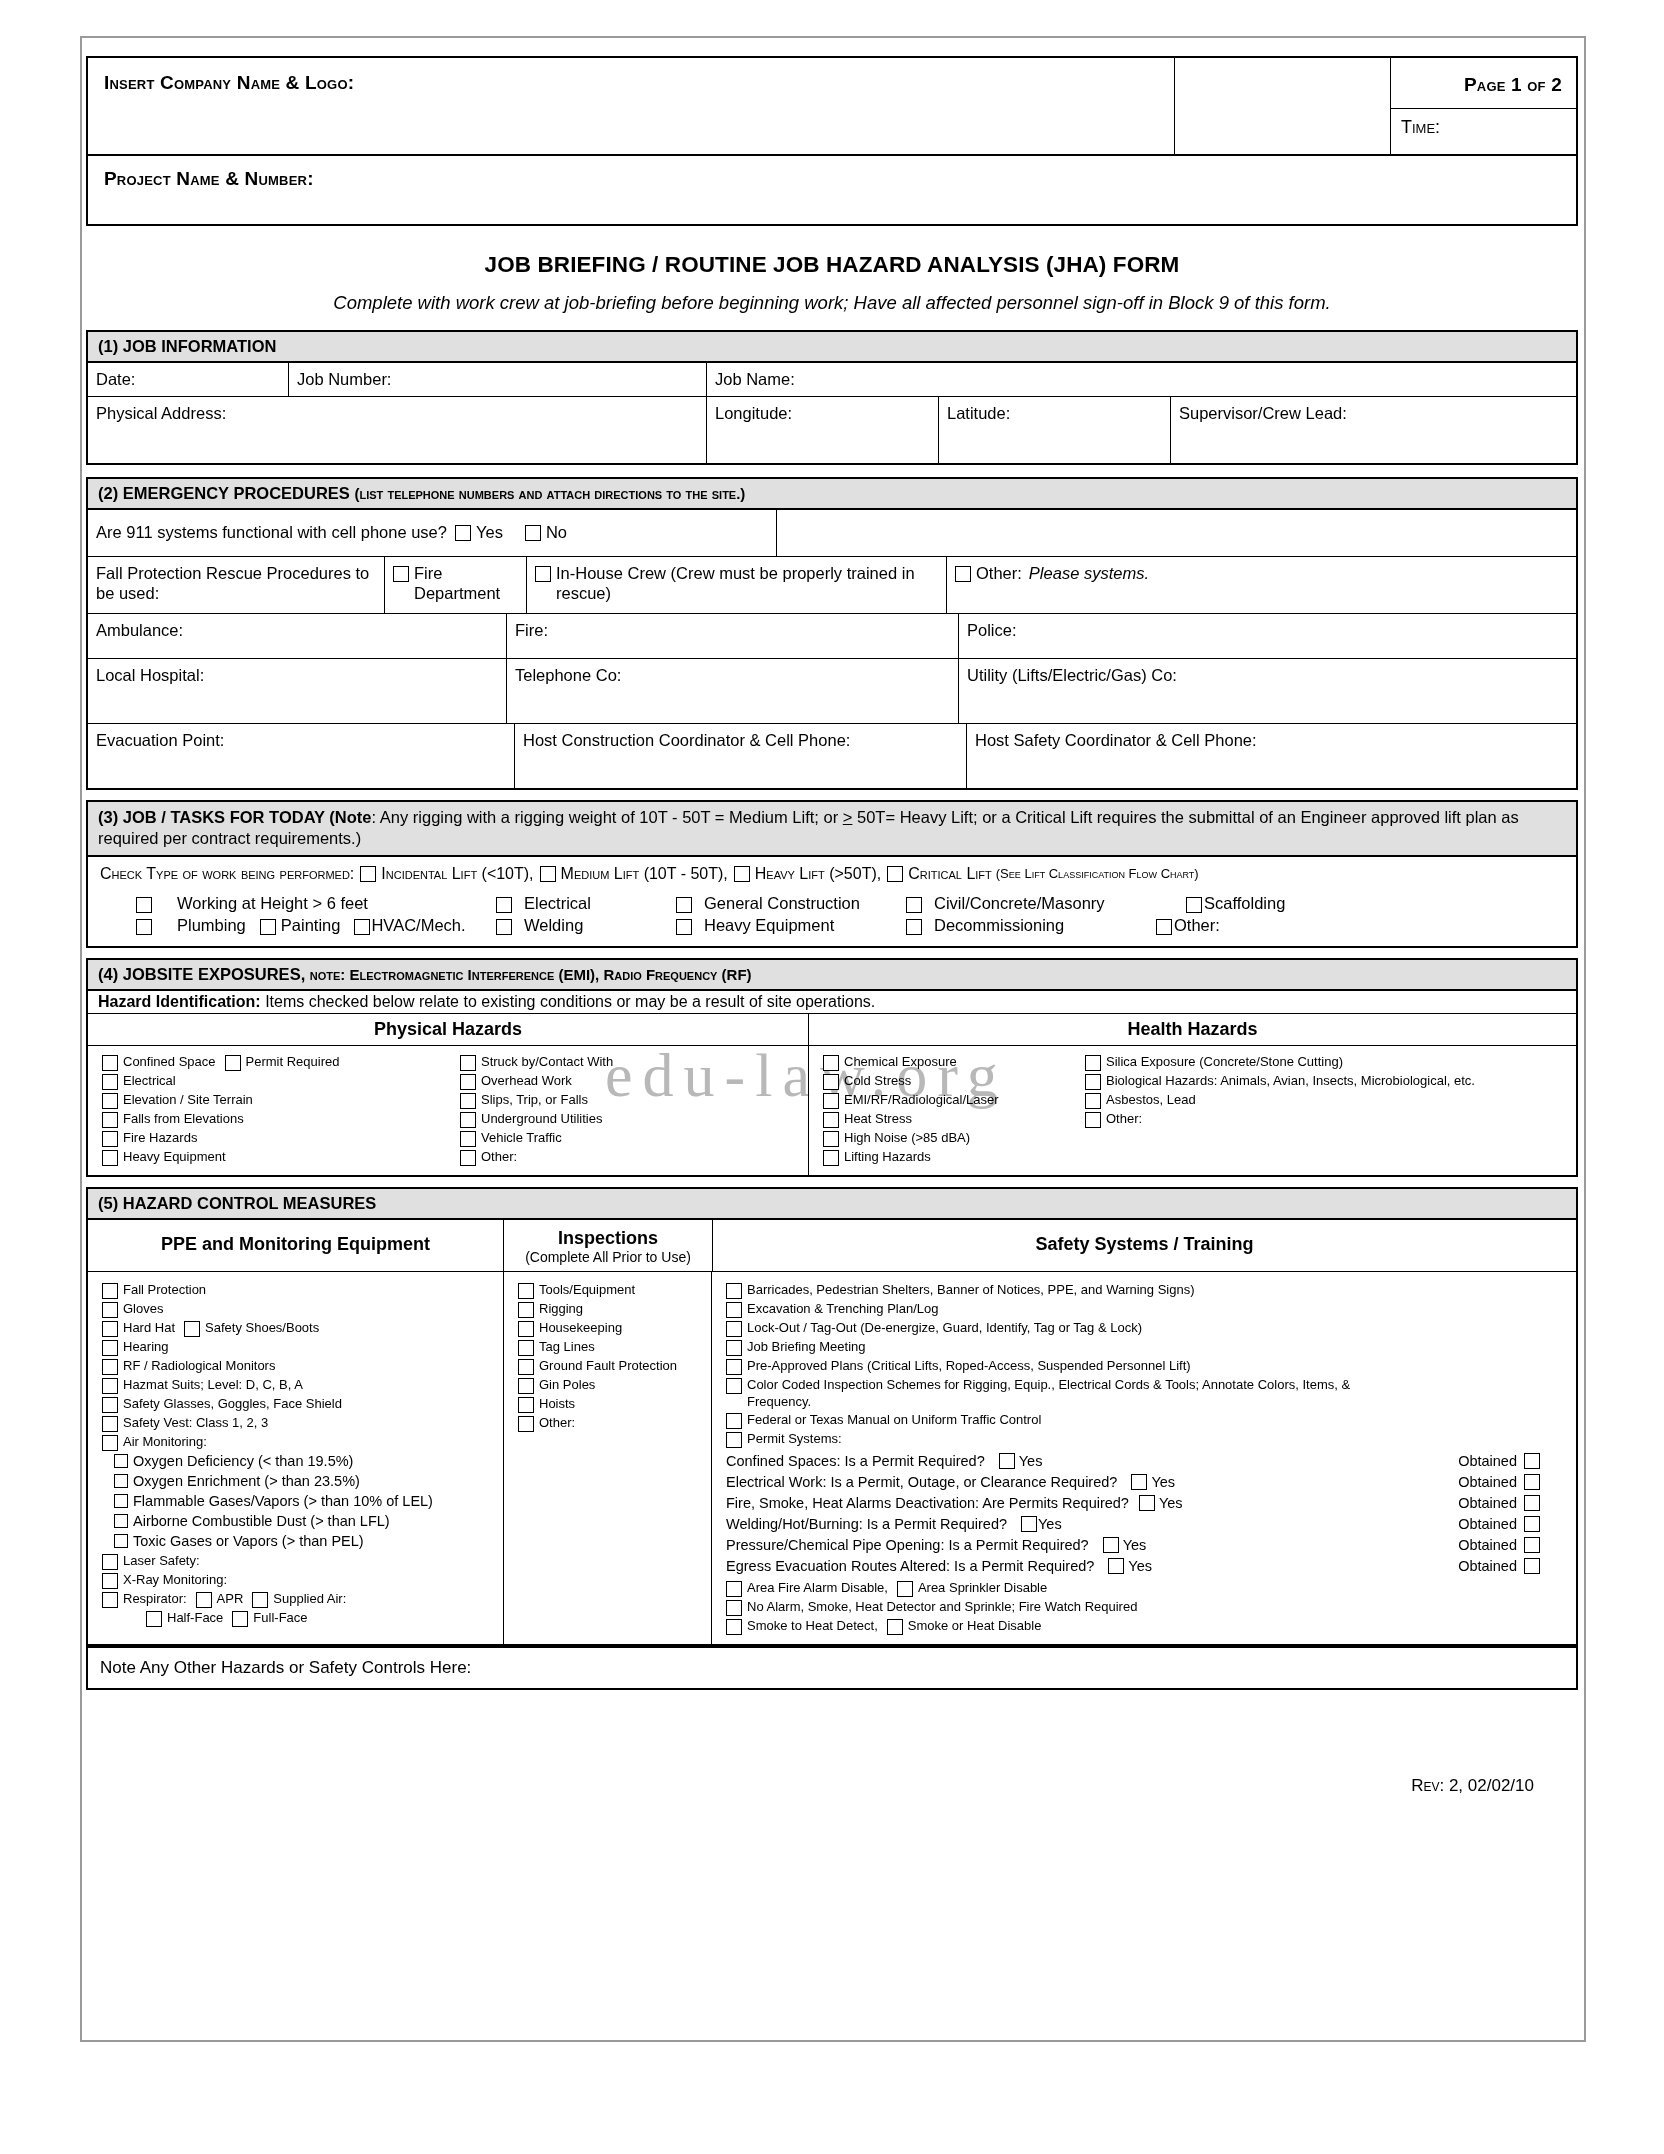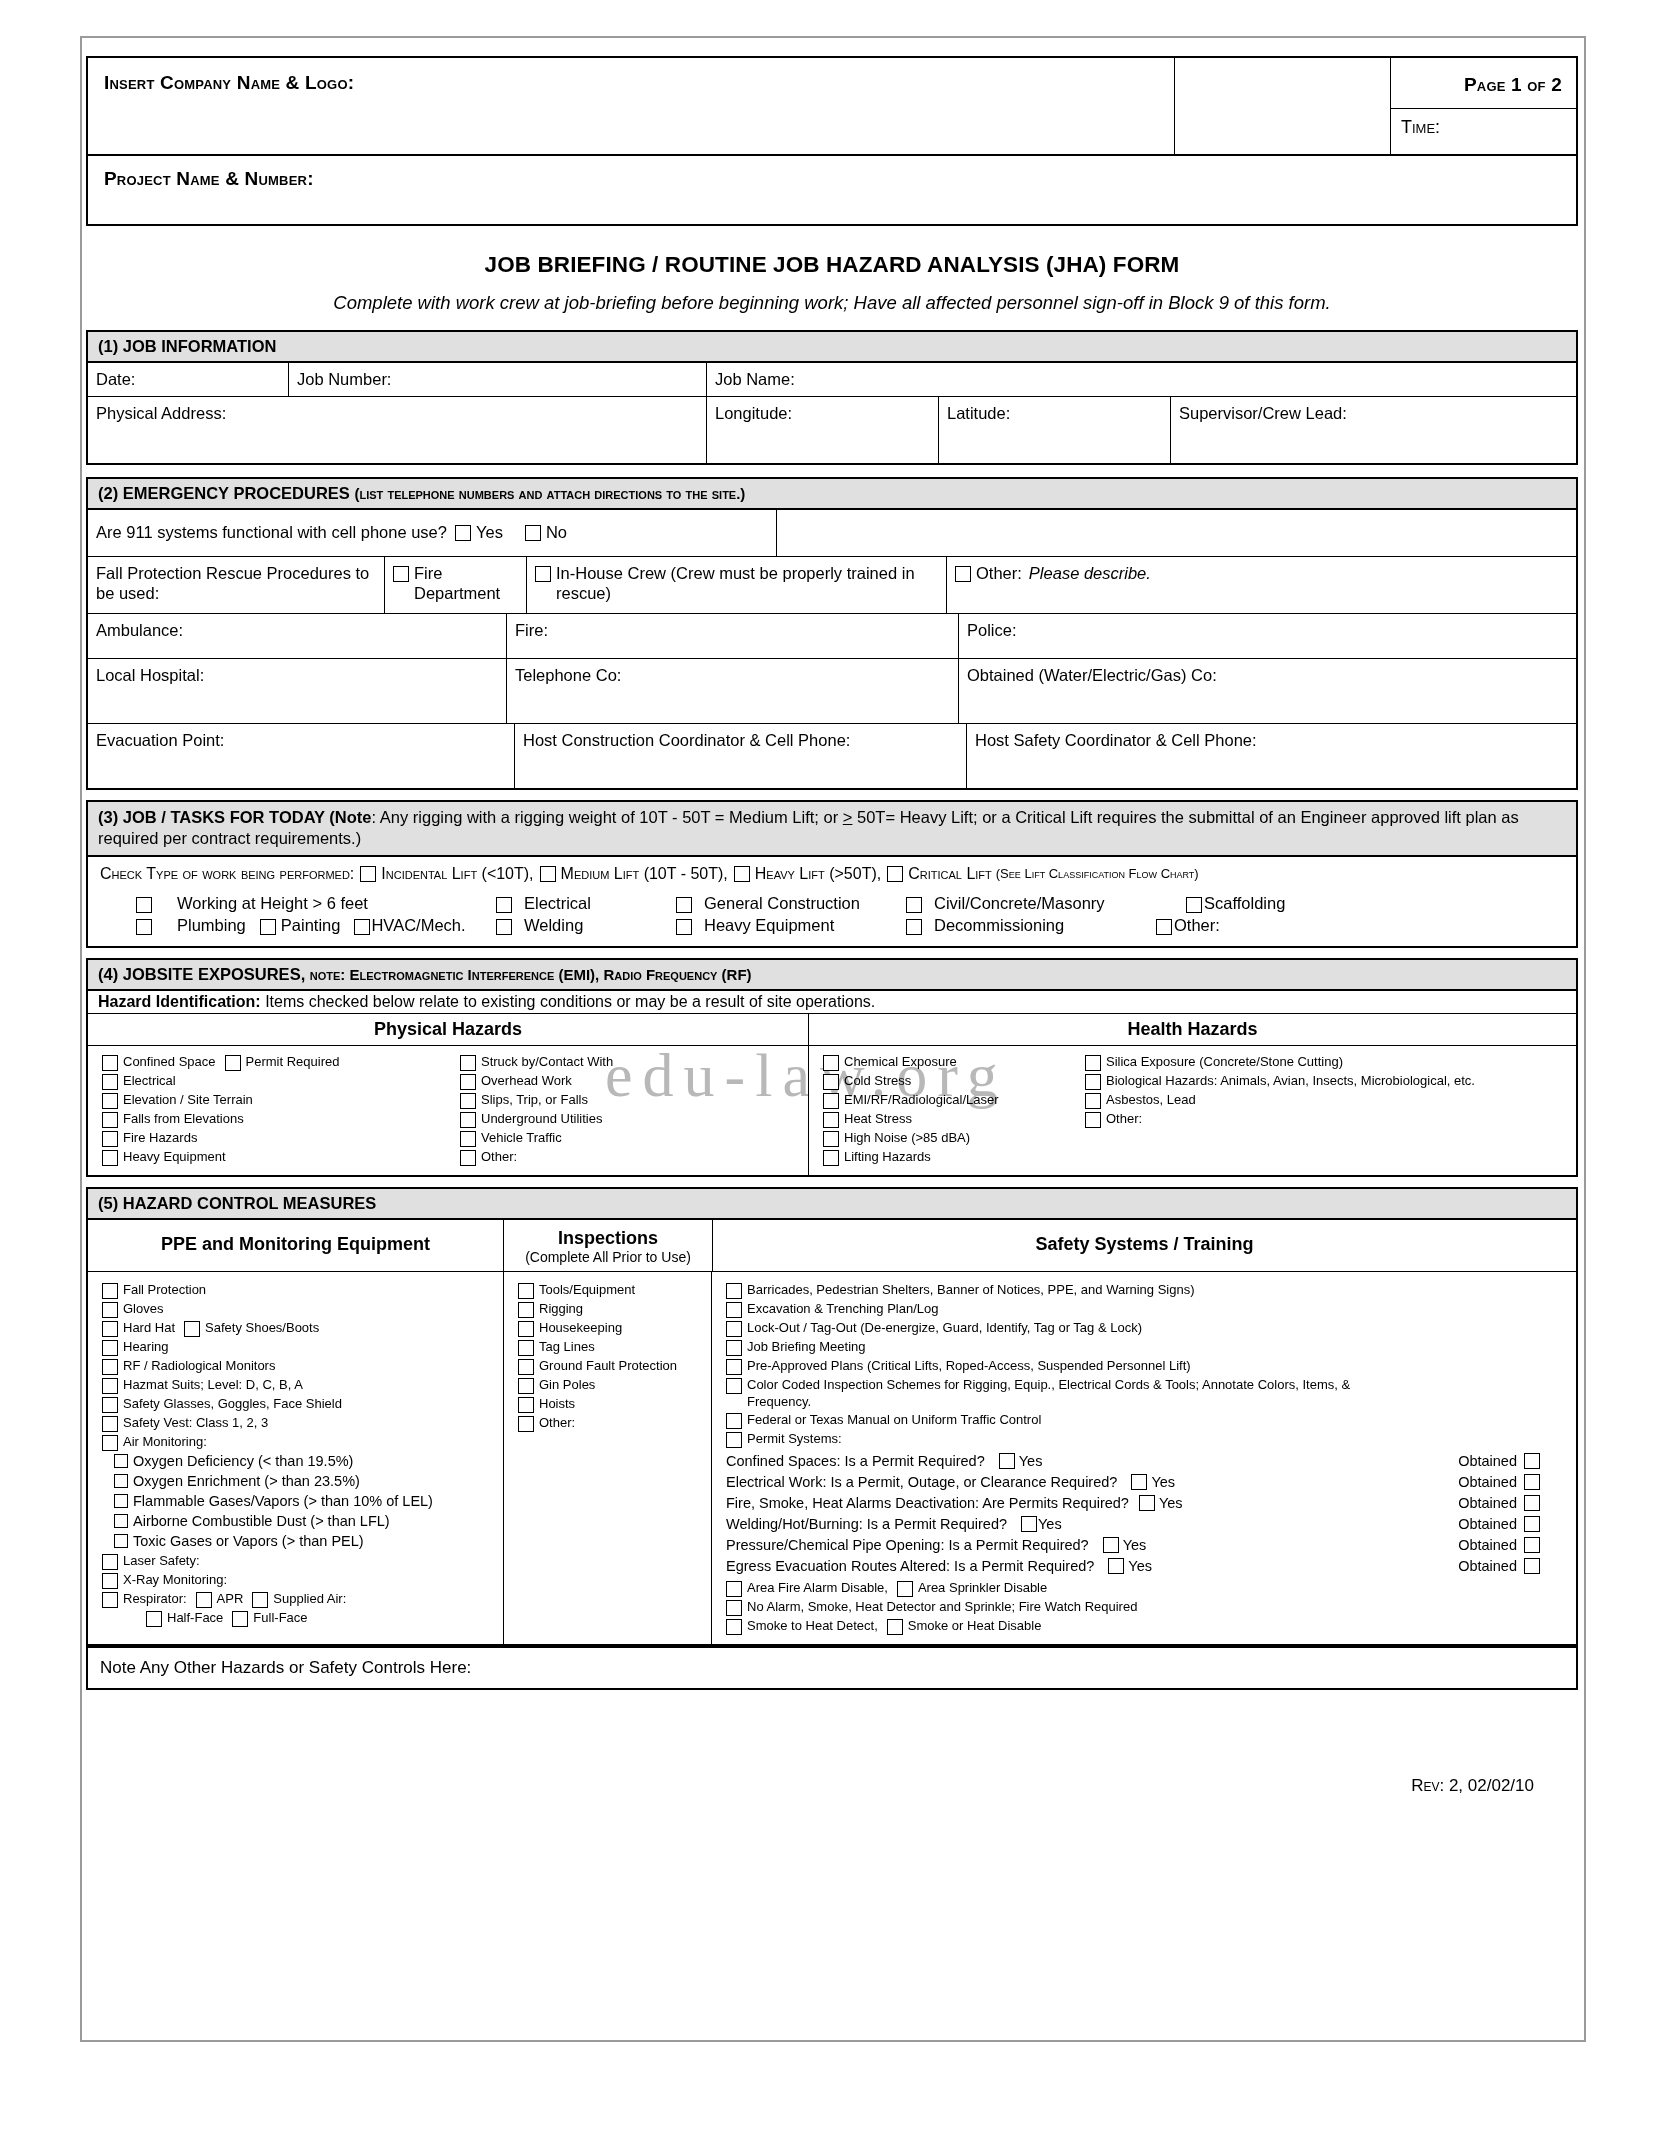--- a/index.html
+++ b/index.html
@@ -224,21 +224,21 @@
           <span class="cb" style="margin-top:3px;"></span>
           <span>Fire Department</span>
         </div>
         <div class="cell fld vline" style="width:420px;display:flex;align-items:flex-start;">
           <span class="cb" style="margin-top:3px;"></span>
           <span>In-House Crew (Crew must be properly trained in rescue)</span>
         </div>
         <div class="cell fld vline" style="flex:1 1 auto;display:flex;align-items:flex-start;">
           <span class="cb" style="margin-top:3px;"></span>
           <span>Other:</span>
-          <span style="font-style:italic;margin-left:7px;">Please describe.</span>
+          <span style="font-style:italic;margin-left:7px;">Please systems.</span>
         </div>
       </div>
       <div class="row" style="border-bottom:1.5px solid #000;min-height:44px;">
         <div class="cell fld" style="width:418px;">
           <span>Ambulance:</span>
         </div>
         <div class="cell fld vline" style="width:452px;">
           <span>Fire:</span>
         </div>
         <div class="cell fld vline" style="flex:1 1 auto;">
@@ -246,21 +246,21 @@
         </div>
       </div>
       <div class="row" style="border-bottom:1.5px solid #000;min-height:64px;">
         <div class="cell fld" style="width:418px;">
           <span>Local Hospital:</span>
         </div>
         <div class="cell fld vline" style="width:452px;">
           <span>Telephone Co:</span>
         </div>
         <div class="cell fld vline" style="flex:1 1 auto;">
-          <span>Obtained (Water/Electric/Gas) Co:</span>
+          <span>Utility (Lifts/Electric/Gas) Co:</span>
         </div>
       </div>
       <div class="row" style="min-height:64px;">
         <div class="cell fld" style="width:418px;">
           <span>Evacuation Point:</span>
         </div>
         <div class="cell fld vline" style="width:452px;margin-left:8px;">
           <span>Host Construction Coordinator &amp; Cell Phone:</span>
         </div>
         <div class="cell fld vline" style="flex:1 1 auto;">

